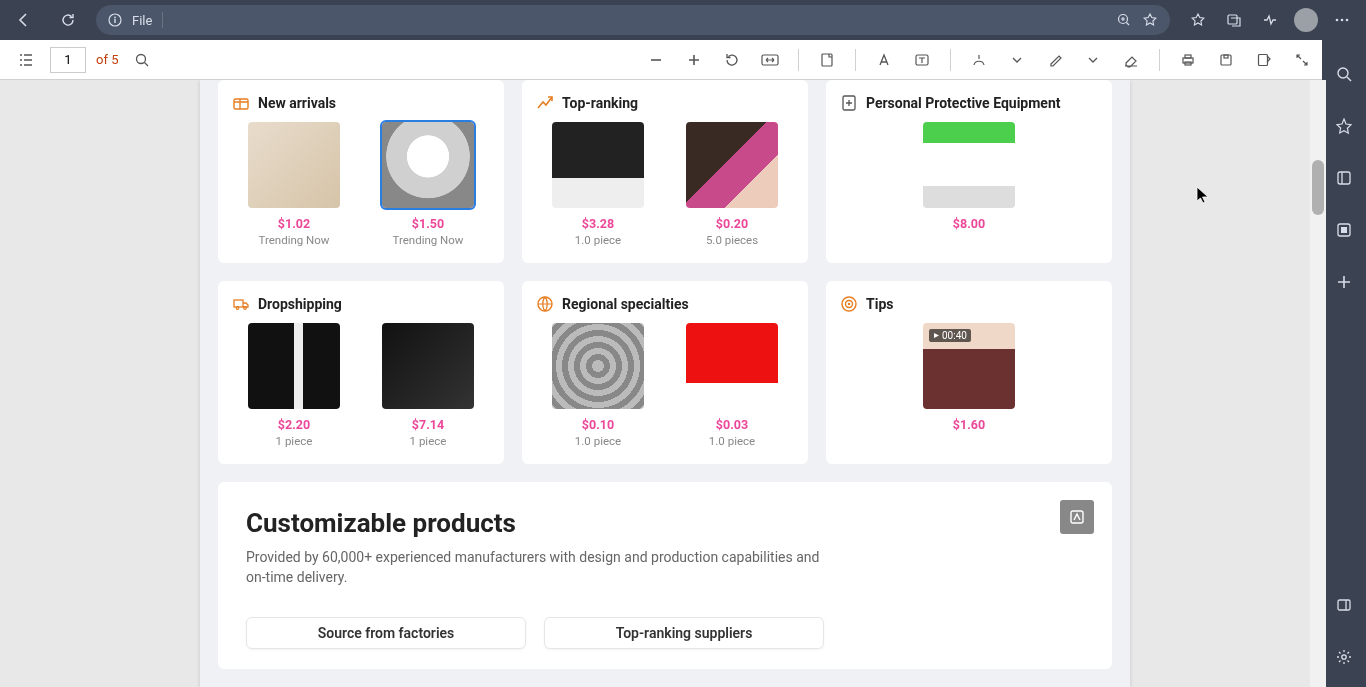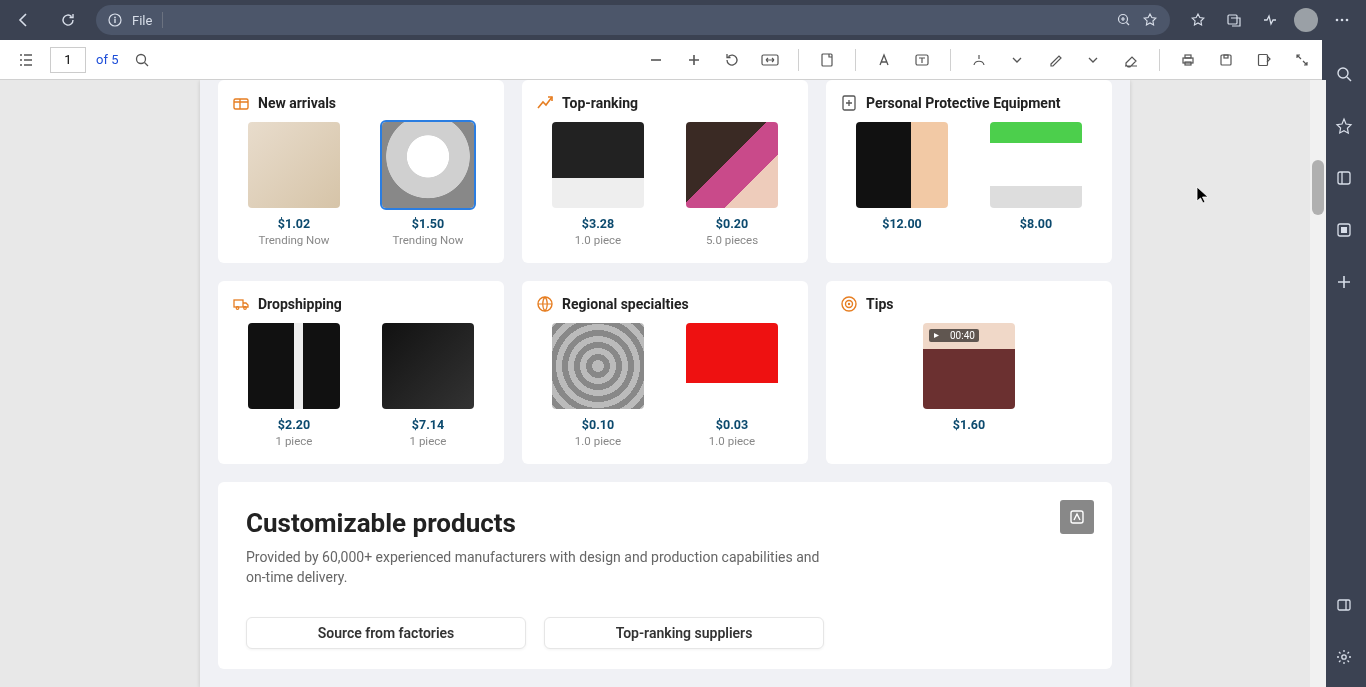--- a/index.html
+++ b/index.html
@@ -10,21 +10,21 @@
 .nav-btn { width: 32px; height: 32px; display: flex; align-items: center; justify-content: center; color: #d8dee9; cursor: pointer; border-radius: 4px; }
 .addr-bar { flex: 1; height: 30px; background: #4c566a; border-radius: 15px; display: flex; align-items: center; padding: 0 12px; gap: 10px; color: #d8dee9; font-size: 13px; }
 .addr-divider { width: 1px; height: 16px; background: #6b7280; }
 .toolbar-right { display: flex; gap: 4px; align-items: center; }
 .profile-circle { width: 24px; height: 24px; border-radius: 50%; background: #9aa0a6; }
 
 
 .pdf-toolbar { height: 40px; background: #fff; border-bottom: 1px solid #d0d0d0; display: flex; align-items: center; padding: 0 12px; gap: 10px; }
 .pdf-toolbar .sep { width: 1px; height: 22px; background: #d0d0d0; margin: 0 4px; }
 .pdf-pagebox { width: 36px; height: 26px; border: 1px solid #ccc; text-align: center; font-size: 13px; padding: 2px 4px; }
-.pdf-toolbar .pg-of { font-size: 13px; color: #1d4ed8; }
+.pdf-toolbar .pg-of { font-size: 13px; color: #c2410c; }
 .pdf-spacer { flex: 1; }
 .tb-btn { width: 28px; height: 28px; display: flex; align-items: center; justify-content: center; color: #555; cursor: pointer; border-radius: 3px; }
 
 
 .right-sidebar { position: absolute; right: 0; top: 40px; width: 44px; height: calc(687px - 40px); background: #3b4252; display: flex; flex-direction: column; align-items: center; padding-top: 20px; gap: 24px; }
 .right-sidebar .sb-btn { width: 28px; height: 28px; display: flex; align-items: center; justify-content: center; color: #d8dee9; cursor: pointer; }
 .right-sidebar .sb-spacer { flex: 1; }
 
 
 .viewport { position: absolute; top: 80px; left: 4px; width: calc(1366px - 44px); height: calc(687px - 80px); background: #e8e8e8; display: flex; justify-content: center; overflow: hidden; }
@@ -36,23 +36,23 @@
 
 .outer { width: 100%; background: #f0f1f5; padding: 0 18px 20px 18px; display: flex; flex-direction: column; gap: 18px; }
 .cards-row { display: flex; gap: 18px; }
 .card { flex: 1; background: #fff; border-radius: 6px; padding: 14px 14px 16px 14px; }
 .card-hdr { display: flex; align-items: center; gap: 8px; margin-bottom: 10px; font-size: 14px; font-weight: 700; color: #222; }
 .card-hdr .ico { width: 18px; height: 18px; }
 .pair { display: flex; gap: 10px; }
 .prod { flex: 1; display: flex; flex-direction: column; align-items: center; }
 .img-box { width: 92px; height: 86px; border-radius: 4px; background: #f4f4f4; display: flex; align-items: center; justify-content: center; position: relative; overflow: hidden; }
 .img-box.sel { outline: 2px solid #2a7de1; }
-.price { margin-top: 8px; font-size: 12.5px; font-weight: 700; color: #0c4a6e; }
+.price { margin-top: 8px; font-size: 12.5px; font-weight: 700; color: #ec4899; }
 .sub { font-size: 11.5px; color: #888; margin-top: 2px; }
-.vid-badge { position: absolute; top: 6px; left: 6px; background: rgba(0,0,0,.6); color: #fff; font-size: 10px; padding: 1px 4px; border-radius: 2px; display: flex; align-items: center; gap: 10px; }
+.vid-badge { position: absolute; top: 6px; left: 6px; background: rgba(0,0,0,.6); color: #fff; font-size: 10px; padding: 1px 4px; border-radius: 2px; display: flex; align-items: center; gap: 2px; }
 
 
 .hero { background: #fff; border-radius: 6px; padding: 26px 28px 20px 28px; position: relative; }
 .hero h2 { font-size: 26px; font-weight: 700; color: #222; margin-bottom: 10px; }
 .hero p { font-size: 14px; color: #666; max-width: 580px; line-height: 1.4; }
 .hero-badge { position: absolute; top: 18px; right: 18px; width: 34px; height: 34px; background: #888; border-radius: 3px; display:flex; align-items:center; justify-content:center; color:#fff; }
 .hero-tabs { display: flex; gap: 18px; margin-top: 30px; }
 .hero-tab { flex: 0 0 280px; height: 32px; background: #fff; border: 1px solid #e6e6e6; border-radius: 6px; box-shadow: 0 1px 3px rgba(0,0,0,.05); display: flex; align-items: center; justify-content: center; font-size: 14px; font-weight: 600; color: #333; cursor: pointer; }
 
 
@@ -347,24 +347,20 @@
               <span class="ico">
                 <svg width="18" height="18" viewBox="0 0 18 18">
                   <rect x="3" y="2" width="12" height="14" rx="1.5" stroke="#555" stroke-width="1.3" fill="none"></rect>
                   <path d="M6 9h6M9 6v6" stroke="#555" stroke-width="1.3"></path>
                 </svg>
               </span>
               <span>Personal Protective Equipment</span>
             </div>
             <div class="pair">
               <div class="prod">
-                <div class="img-box thumb-oxi"></div>
-                <div class="price">$12.00</div>
-              </div>
-              <div class="prod">
                 <div class="img-box thumb-thermo"></div>
                 <div class="price">$8.00</div>
               </div>
             </div>
           </div>
         </div>
       <div class="cards-row" id="row1">
           <div class="card">
             <div class="card-hdr">
               <span class="ico">

